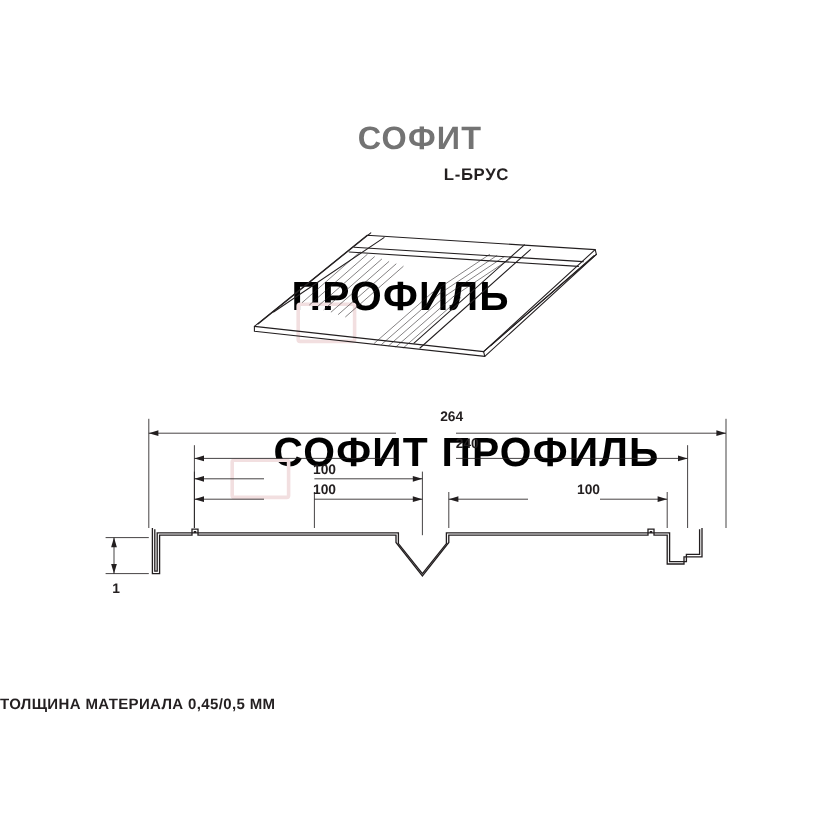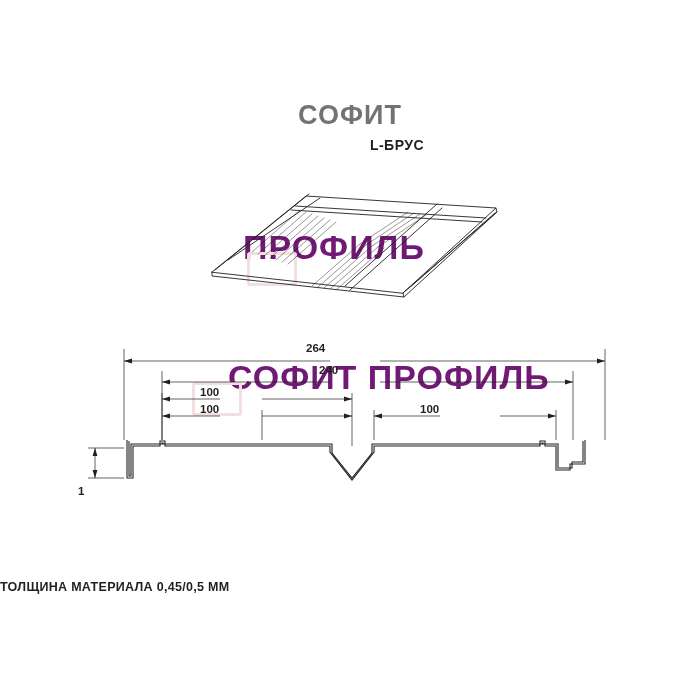--- a/index.html
+++ b/index.html
@@ -59,21 +59,21 @@
     left: 0;
     top: 0;
     width: 700px;
     height: 700px;
     pointer-events: none;
   }
   .wm-text {
     position: absolute;
     font-family: "Liberation Sans", sans-serif;
     font-weight: bold;
-    color: #701a75;
+    color: #000000;
     font-size: 34px;
     letter-spacing: 1px;
     white-space: nowrap;
   }
   .wm1 { left: 243px; top: 228px; }
   .wm2 { left: 228px; top: 358px; }
   .wm-logo {
     position: absolute;
     border: 3px solid #f2dfe0;
     border-radius: 3px;
@@ -84,21 +84,21 @@
   .drawing {
     position: absolute;
     left: 0;
     top: 0;
   }
   .dim-label {
     position: absolute;
     font-size: 11.5px;
     font-weight: bold;
     color: #231f20;
-    text-align: left;
+    text-align: right;
   }
   .dim-264 { left: 306px; top: 342px; width: 80px; }
   .dim-240 { left: 319px; top: 364px; width: 80px; }
   .dim-120 { left: 200px; top: 386px; width: 80px; }
   .dim-100a { left: 200px; top: 403px; width: 80px; }
   .dim-100b { left: 420px; top: 403px; width: 80px; }
   .dim-14 {
     left: 78px;
     top: 485px;
     width: 22px;

